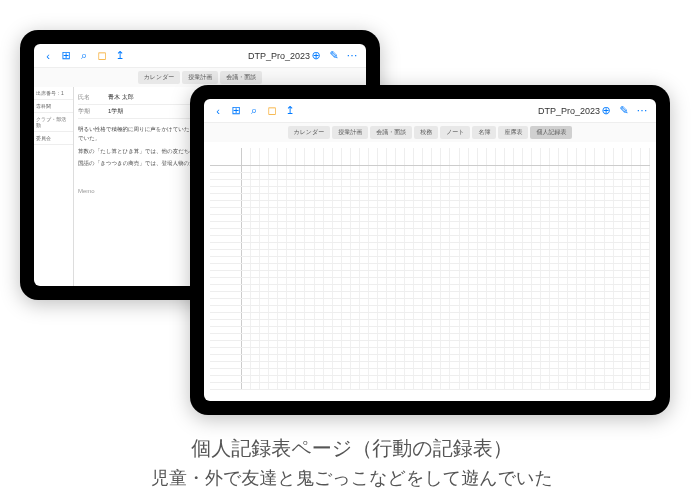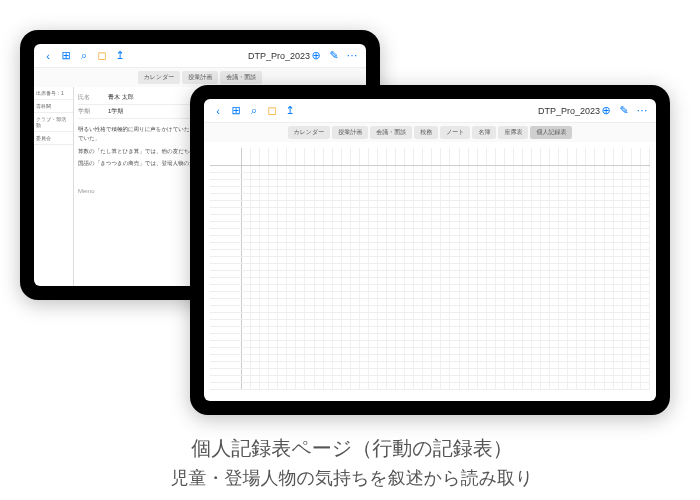--- a/index.html
+++ b/index.html
@@ -1779,14 +1779,14 @@
               </div>
             </div>
           </div>
       </div>
     </div>
   </div>
 </div>
 
 <div class="caption">
   <div class="cap1">個人記録表ページ（行動の記録表）</div>
-  <div class="cap2">児童・登場人物の気持ちを叙述から読み取り</div>
+  <div class="cap2">児童・外で友達と鬼ごっこなどをして遊んでいた</div>
 </div>
 
 </body></html>

